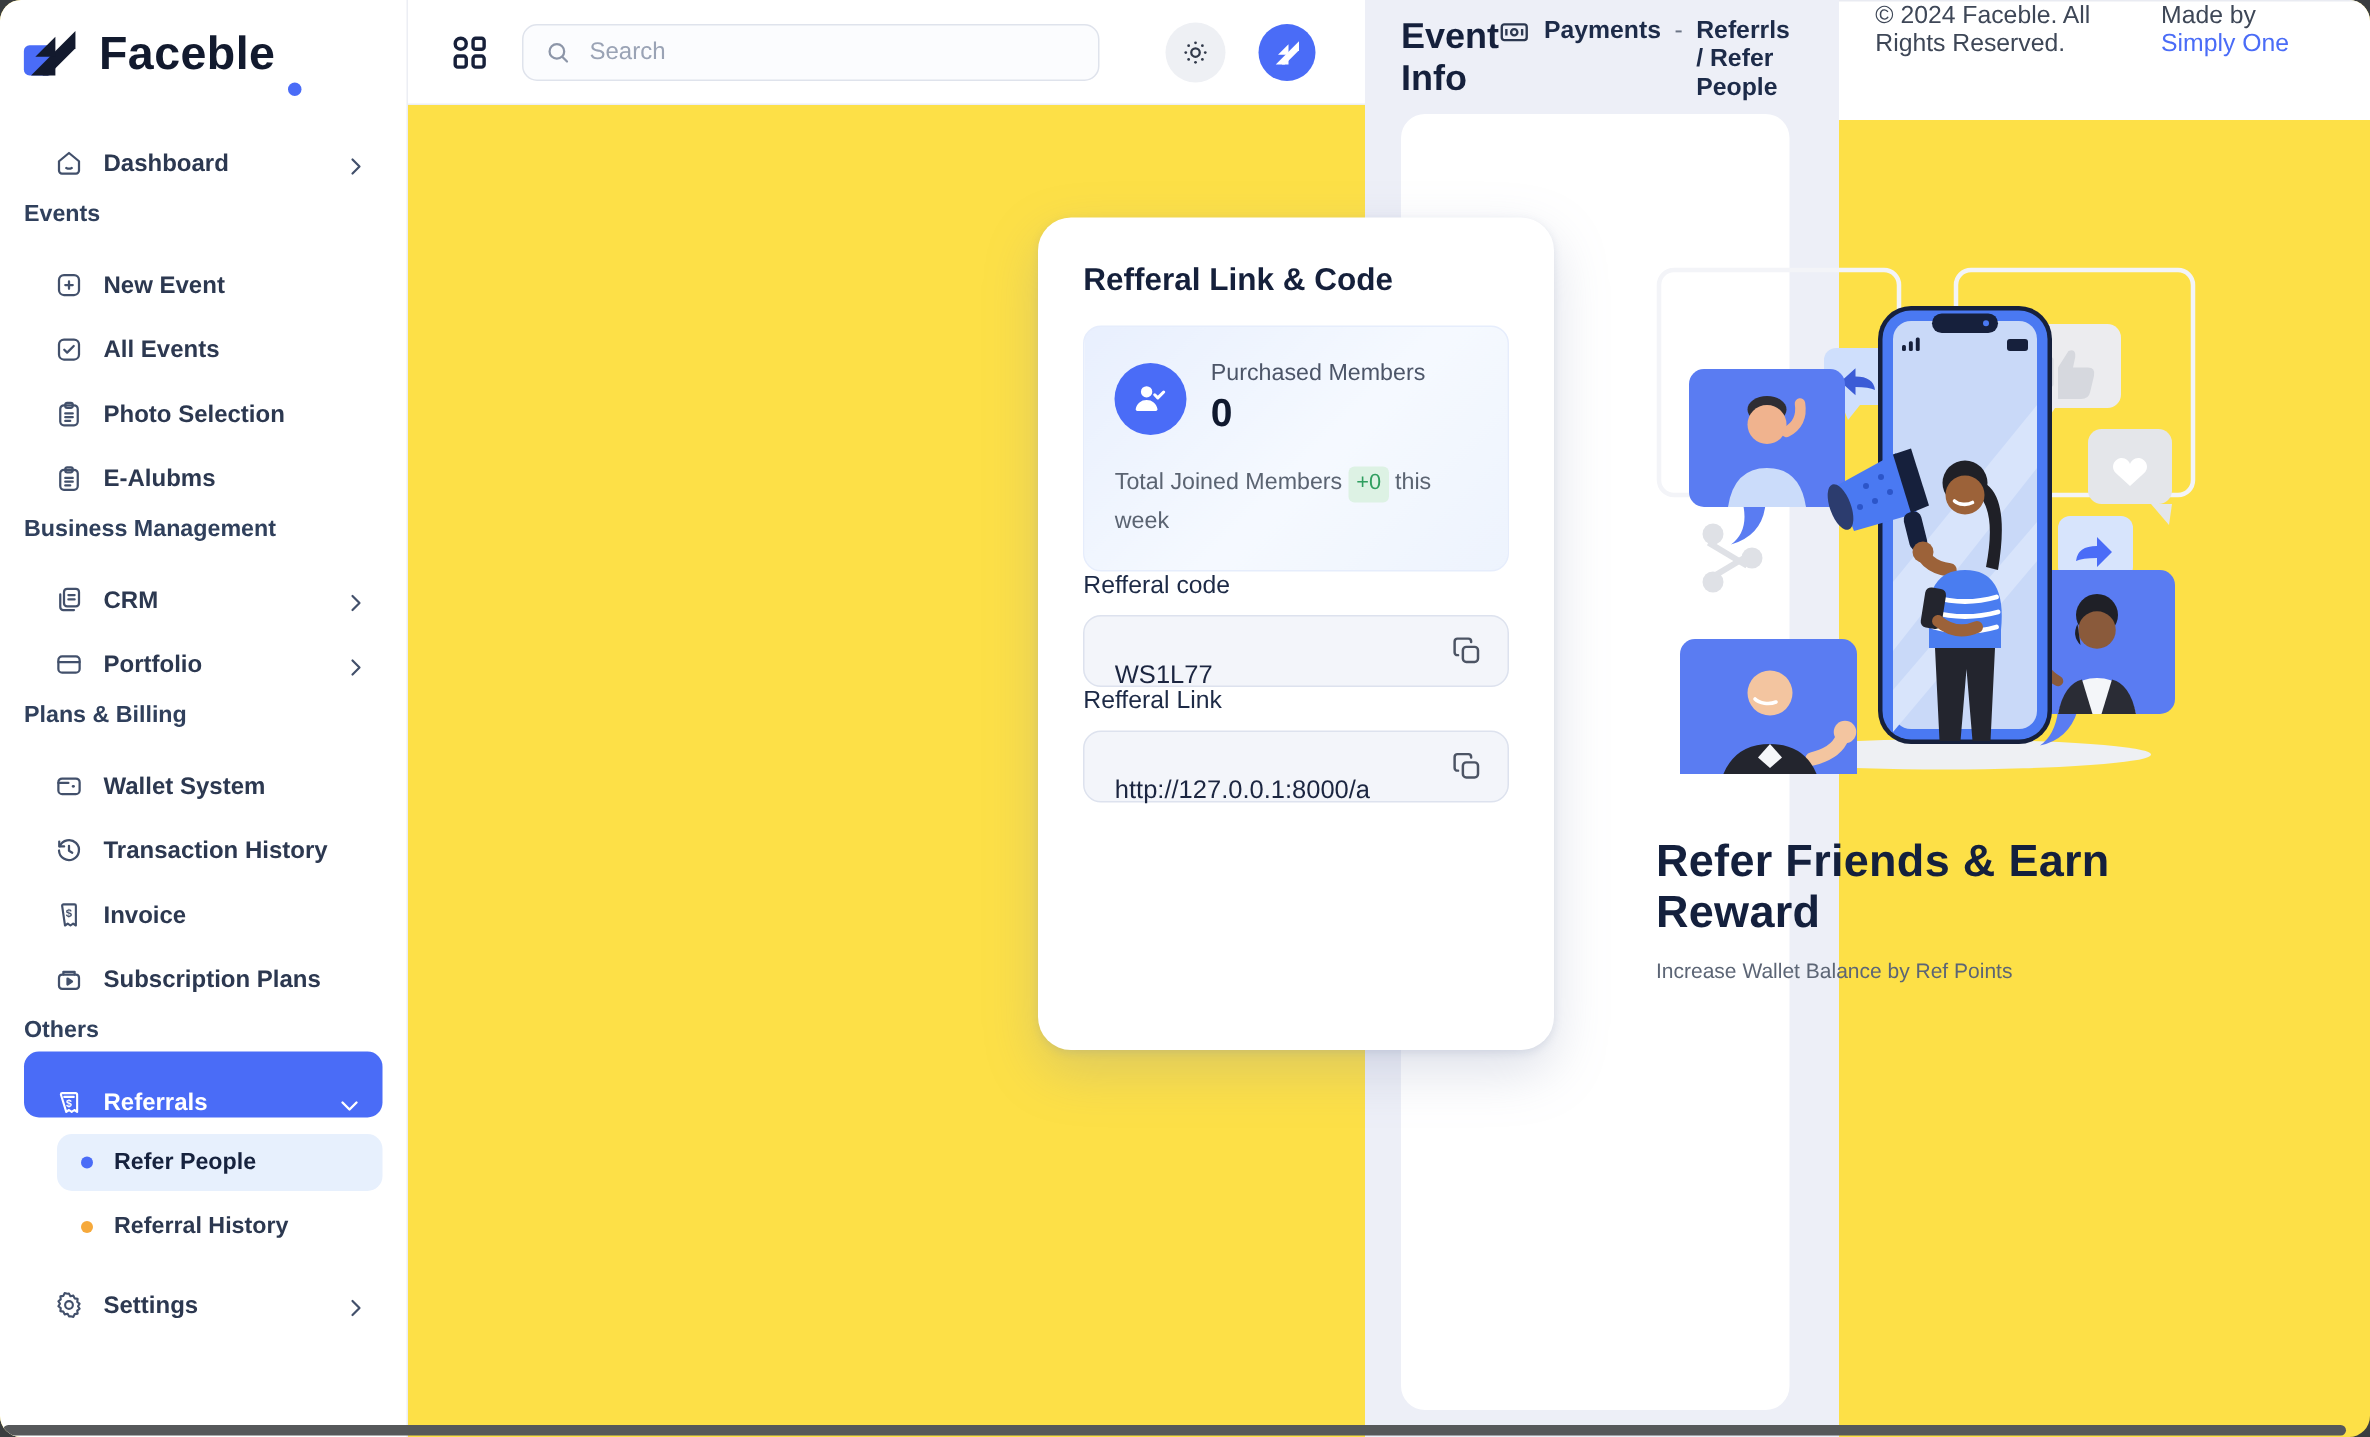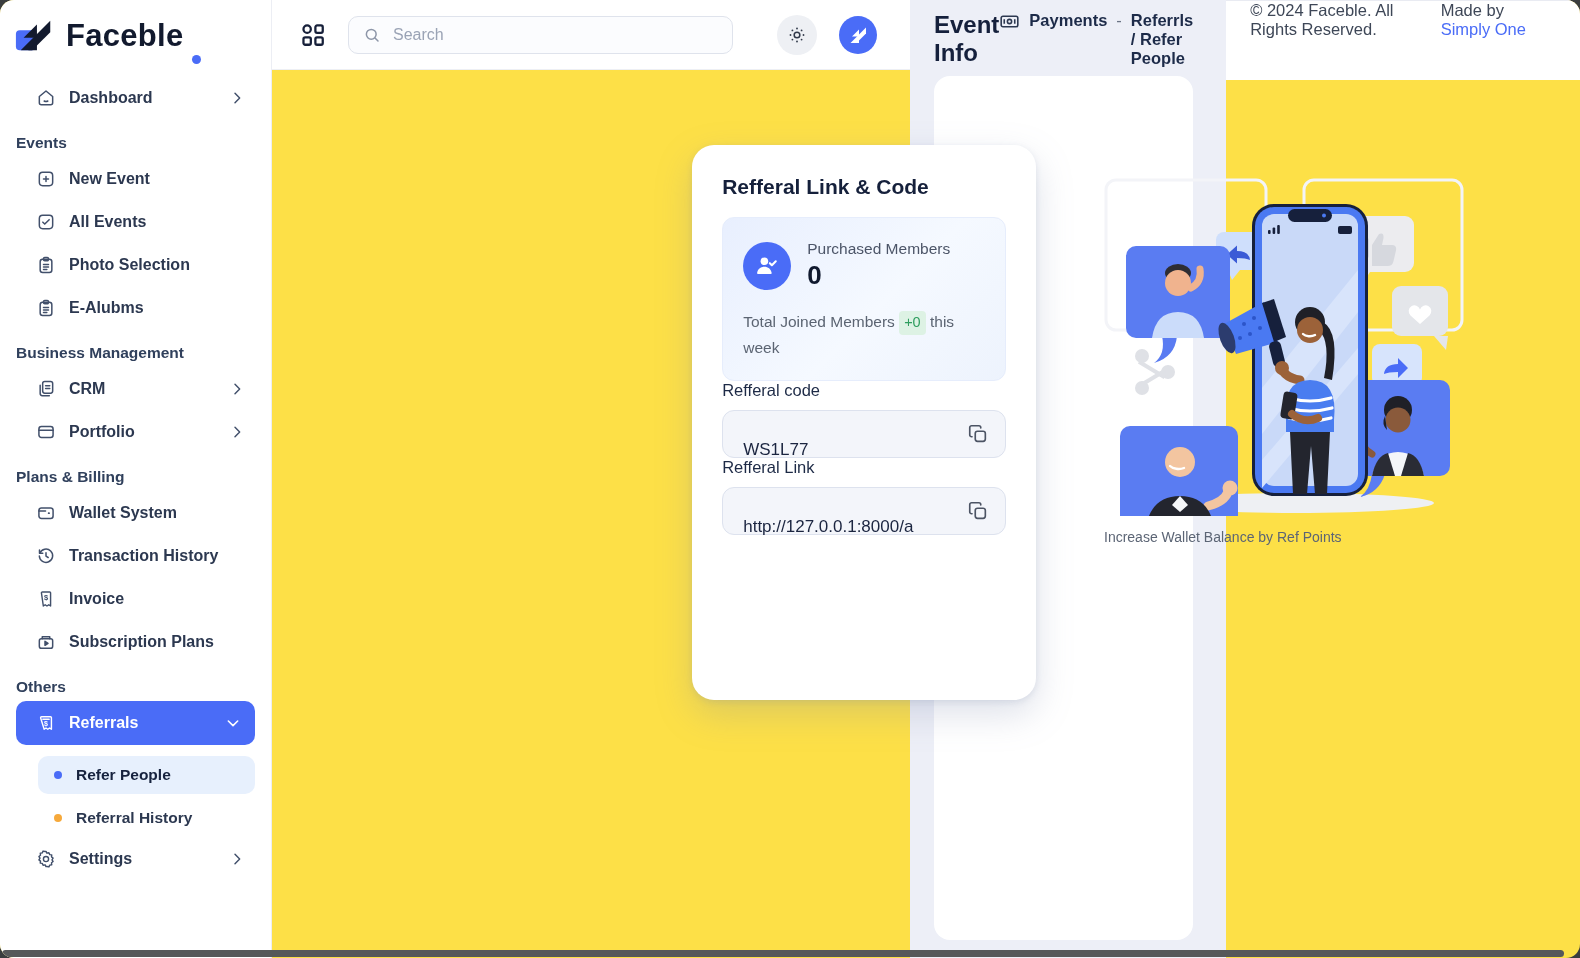--- a/index.html
+++ b/index.html
@@ -7,21 +7,21 @@
   body{display:flex;justify-content:center;align-items:flex-start;font-family:"Liberation Sans",sans-serif;}
   .app{position:relative;width:1580px;height:958px;border-radius:14px;overflow:hidden;background:#fde047;display:flex;}
 
   
   .sidebar{width:272px;min-width:272px;background:#fff;border-right:1px solid #eceef4;display:flex;flex-direction:column;}
   .logo-row{display:flex;align-items:center;gap:10px;height:70px;padding:0 14px;}
   .wordmark{font-size:31px;font-weight:800;color:#121a2e;letter-spacing:.3px;line-height:1;}
   .brand-dot{width:9px;height:9px;border-radius:50%;background:var(--accent,#4a6cf7);align-self:flex-end;margin:0 0 6px -2px;}
   .nav{padding:6px 16px 0;flex:1;overflow:hidden;}
   .section-title{font-size:15.5px;font-weight:700;color:#30405c;margin:15px 0 5px;}
-  .nav-item{display:flex;align-items:center;gap:13px;height:43px;padding:0 10px 0 20px;color:#2c3850;font-size:16px;font-weight:600;border-radius:10px;cursor:pointer;}
+  .nav-item{display:flex;align-items:flex-end;gap:13px;height:43px;padding:0 10px 0 20px;color:#2c3850;font-size:16px;font-weight:600;border-radius:10px;cursor:pointer;}
   .nav-item svg{color:#42506b;flex:0 0 auto;}
   .chev{margin-left:auto;color:#2c3850;display:flex;}
   .nav-item.active{background:var(--accent,#4a6cf7);color:#fff;height:44px;margin:3px 0;padding-right:14px;}
   .nav-item.active svg,.nav-item.active .chev{color:#fff;}
   .subitem{display:flex;align-items:center;gap:14px;height:38px;margin:5px 0 0 22px;border-radius:10px;padding:0 16px;font-size:15.5px;font-weight:600;color:#2c3850;cursor:pointer;}
   .subitem.current{background:#e7f0fd;color:#16223e;margin-top:11px;}
   .dot{width:8px;height:8px;border-radius:50%;flex:0 0 auto;}
   .dot.blue{background:var(--accent,#4a6cf7);}
   .dot.orange{background:var(--warning-dot,#f6a93b);}
 
@@ -415,20 +415,21 @@
               <path d="M185 222 q21 6 42 0" stroke="#fff" stroke-width="3.2" fill="none" stroke-linecap="round"></path>
               <path d="M184 232 q22 6 44 0" stroke="#fff" stroke-width="3.2" fill="none" stroke-linecap="round"></path>
               <path d="M185 242 q21 6 42 0" stroke="#fff" stroke-width="3.2" fill="none" stroke-linecap="round"></path>
 
               <rect x="178" y="216" width="14" height="27" rx="4" fill="#23252e" transform="rotate(9 185 229)"></rect>
               <path d="M188 238 q12 10 26 4" stroke="#9c6239" stroke-width="8" fill="none" stroke-linecap="round"></path>
 
               <path d="M186 256 h40 l-3 62 h-12 l-4-48 -4 48 h-14 z" fill="#23252e"></path>
             </g>
           </svg>
+          <div class="promo-title">Refer Friends &amp; Earn Reward</div>
           <div class="promo-sub">Increase Wallet Balance by Ref Points</div>
         </div>
 
         <div class="ref-panel">
           <div class="panel-title">Refferal Link &amp; Code</div>
 
           <div class="stat-card">
             <div class="stat-row">
               <span class="stat-avatar">
                 <svg width="26" height="26" viewBox="0 0 24 24">

